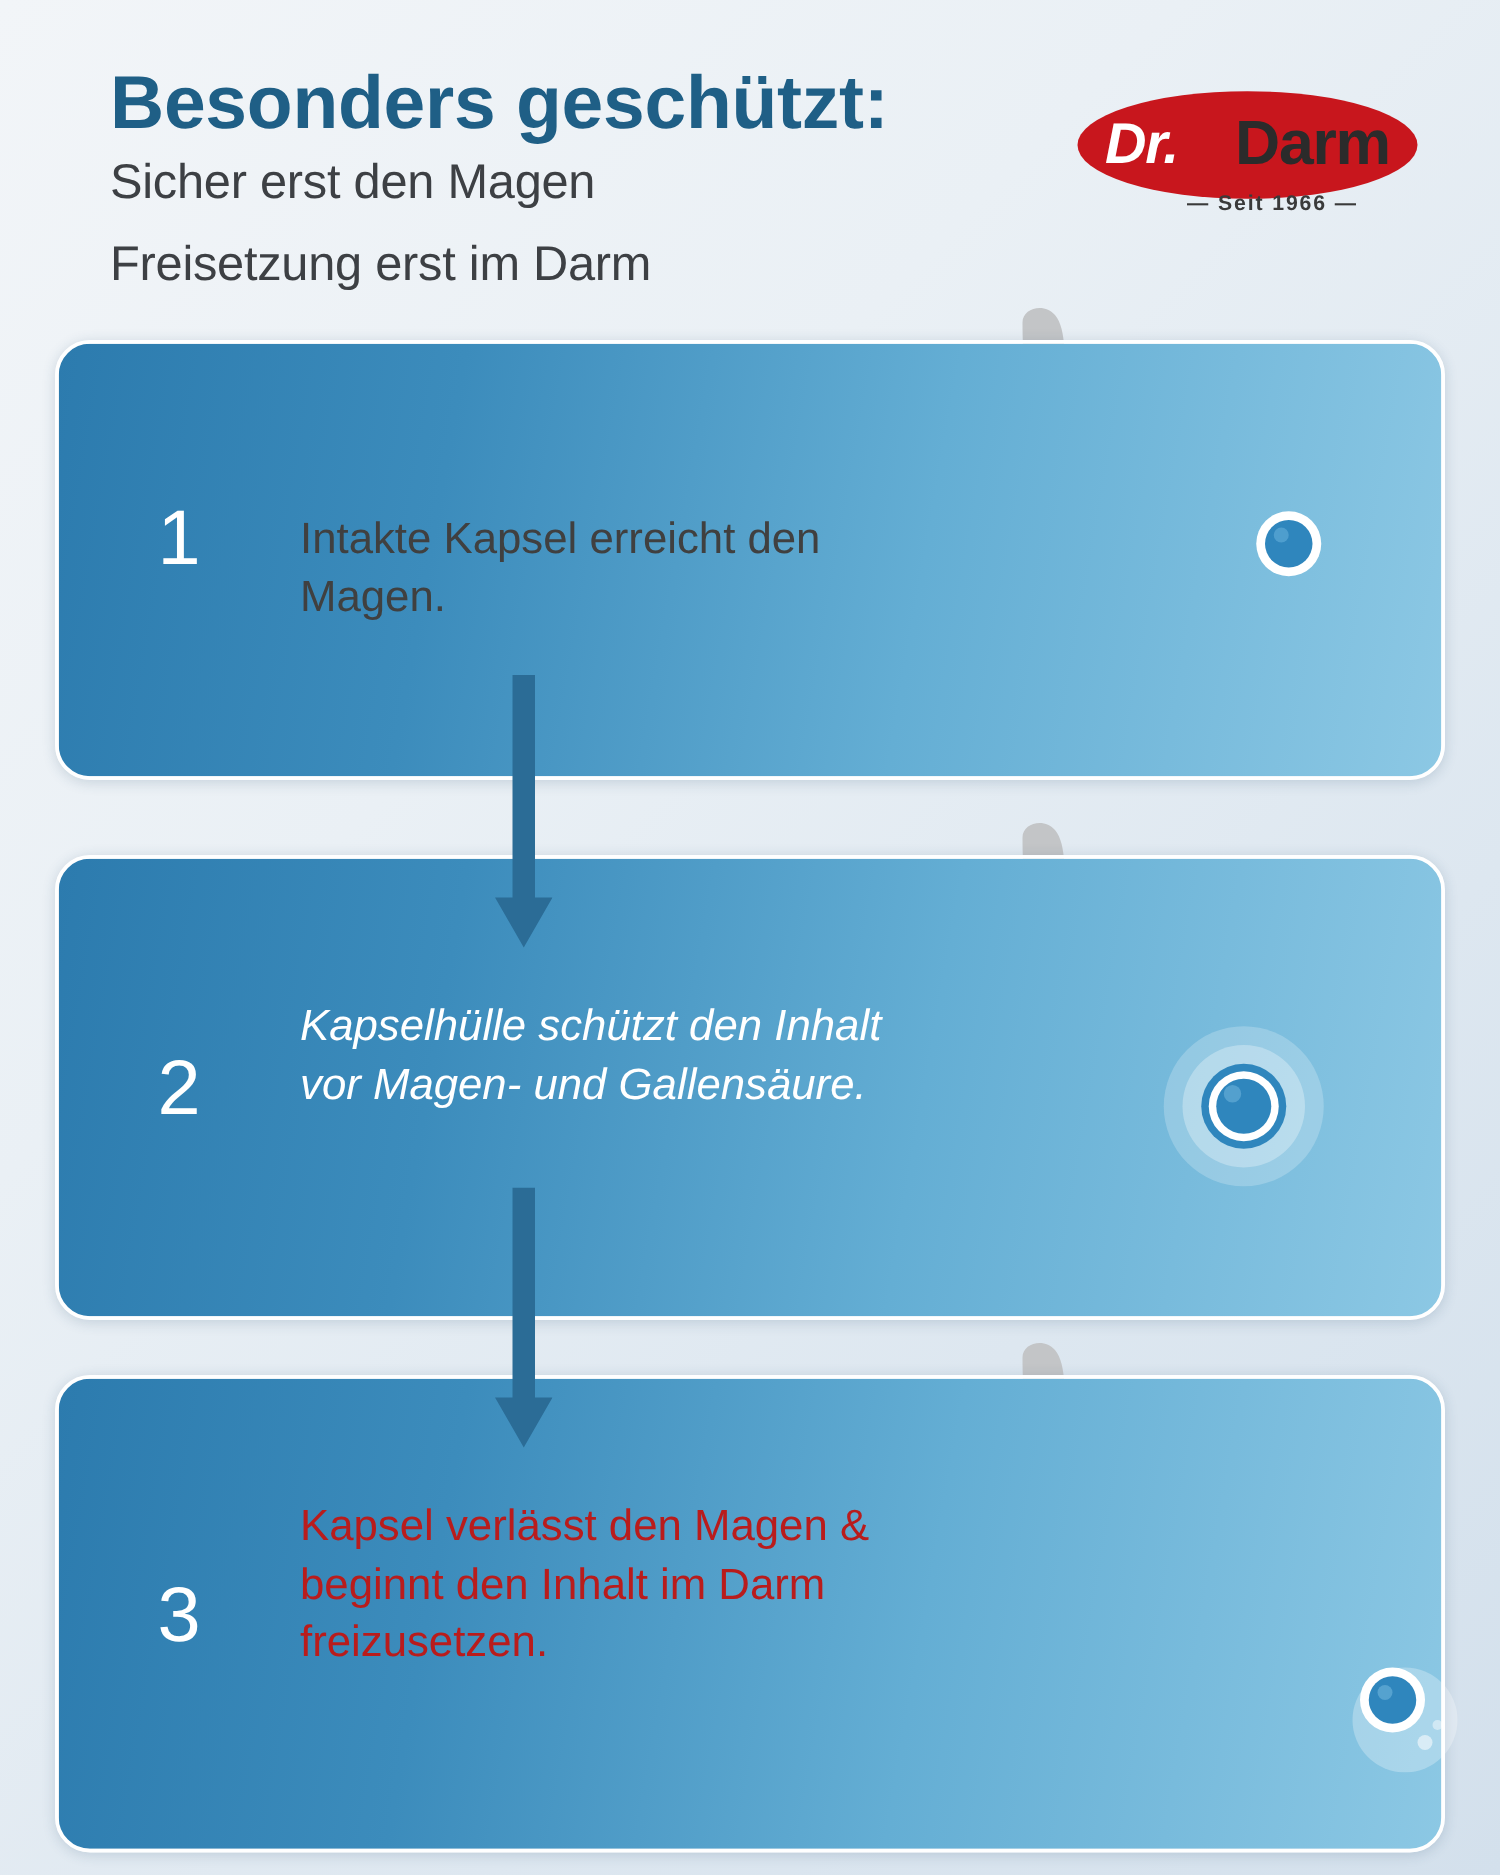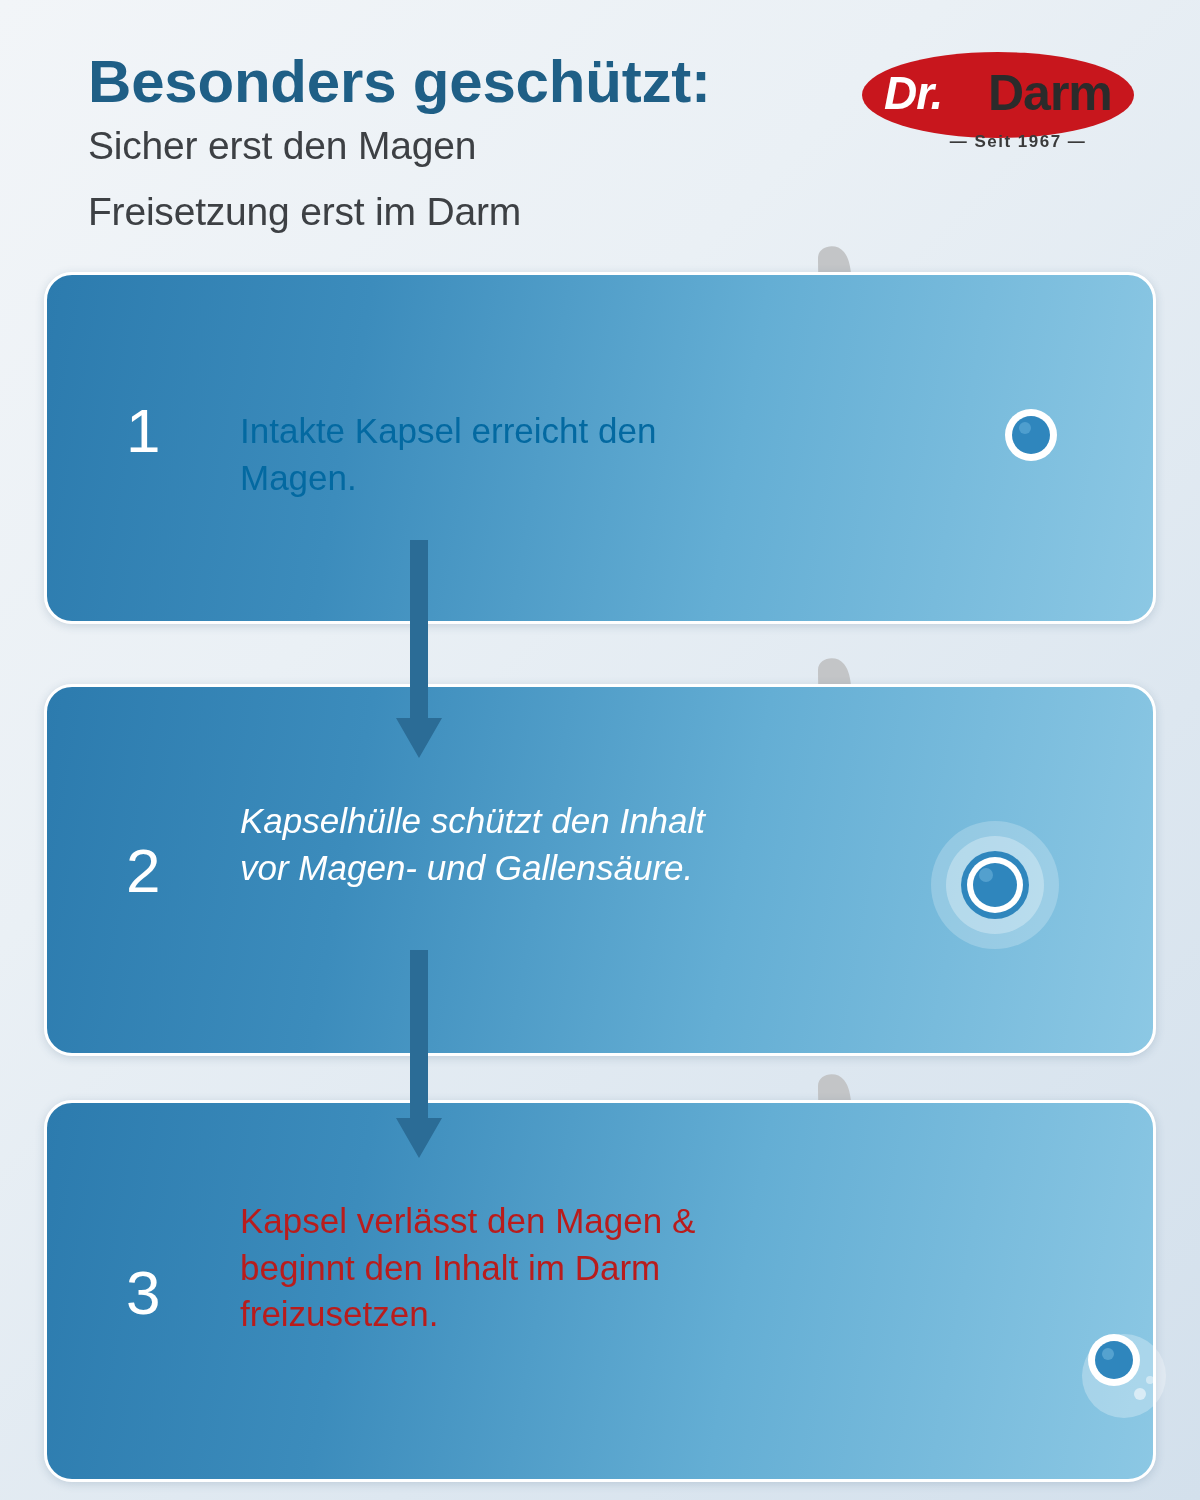--- a/index.html
+++ b/index.html
@@ -39,21 +39,21 @@
     font-size: 39px;
     color: #3d4044;
     line-height: 1.28;
     letter-spacing: -0.2px;
   }
 
   
   .logo {
     position: absolute;
     right: 48px;
-    top: 44px;
+    top: 65px;
     width: 290px;
     height: 120px;
   }
   .logo-ellipse {
     position: absolute;
     left: 0;
     top: 8px;
     width: 272px;
     height: 86px;
     background: #c8161d;
@@ -166,21 +166,21 @@
                C156 310 172 278 168 240 C164 204 140 180 102 178 C60 176 28 152 18 114
                C10 82 8 44 8 20 Z" fill="#c3c5c7"></path>
     </svg>
   </div>
 
   <div class="panel" id="panel1"></div>
   <div class="panel" id="panel2"></div>
   <div class="panel" id="panel3"></div>
 
   <div style="position:absolute;left:126px;top:400px;font-size:62px;color:#fff;font-weight:300;line-height:1;">1</div>
-  <div style="position:absolute;left:240px;top:408px;font-size:35px;color:#0369a1;line-height:1.33;width:500px;">Intakte Kapsel erreicht den Magen.</div>
+  <div style="position:absolute;left:240px;top:408px;font-size:35px;color:#404040;line-height:1.33;width:500px;">Intakte Kapsel erreicht den Magen.</div>
 
   <div style="position:absolute;left:126px;top:840px;font-size:62px;color:#fff;font-weight:300;line-height:1;">2</div>
   <div style="position:absolute;left:240px;top:798px;font-size:35px;color:#fff;line-height:1.33;width:500px;font-style:italic;">Kapselhülle schützt den Inhalt vor Magen- und Gallensäure.</div>
 
   <div style="position:absolute;left:126px;top:1262px;font-size:62px;color:#fff;font-weight:300;line-height:1;">3</div>
   <div style="position:absolute;left:240px;top:1198px;font-size:35px;color:#b91c1c;line-height:1.33;width:470px;">Kapsel verlässt den Magen &amp; beginnt den Inhalt im Darm freizusetzen.</div>
 
   <div class="capsule-wrap" style="left:1004px;top:408px;width:54px;height:54px;">
     <svg viewBox="0 0 54 54" xmlns="http://www.w3.org/2000/svg">
       <circle cx="27" cy="27" r="26" fill="#ffffff"></circle>
@@ -226,16 +226,16 @@
   <div class="header">
     <div class="title-main">Besonders geschützt:</div>
     <div class="title-sub">Sicher erst den Magen</div>
     <div class="title-sub" style="margin-top:16px;">Freisetzung erst im Darm</div>
   </div>
 
   <div class="logo">
     <div class="logo-ellipse"></div>
     <div class="logo-dr">Dr.</div>
     <div class="logo-wolz">Darm</div>
-    <div class="logo-seit">— Seit 1967 —</div>
+    <div class="logo-seit">— Seit 1966 —</div>
   </div>
 
 </div>
 
 </body></html>

